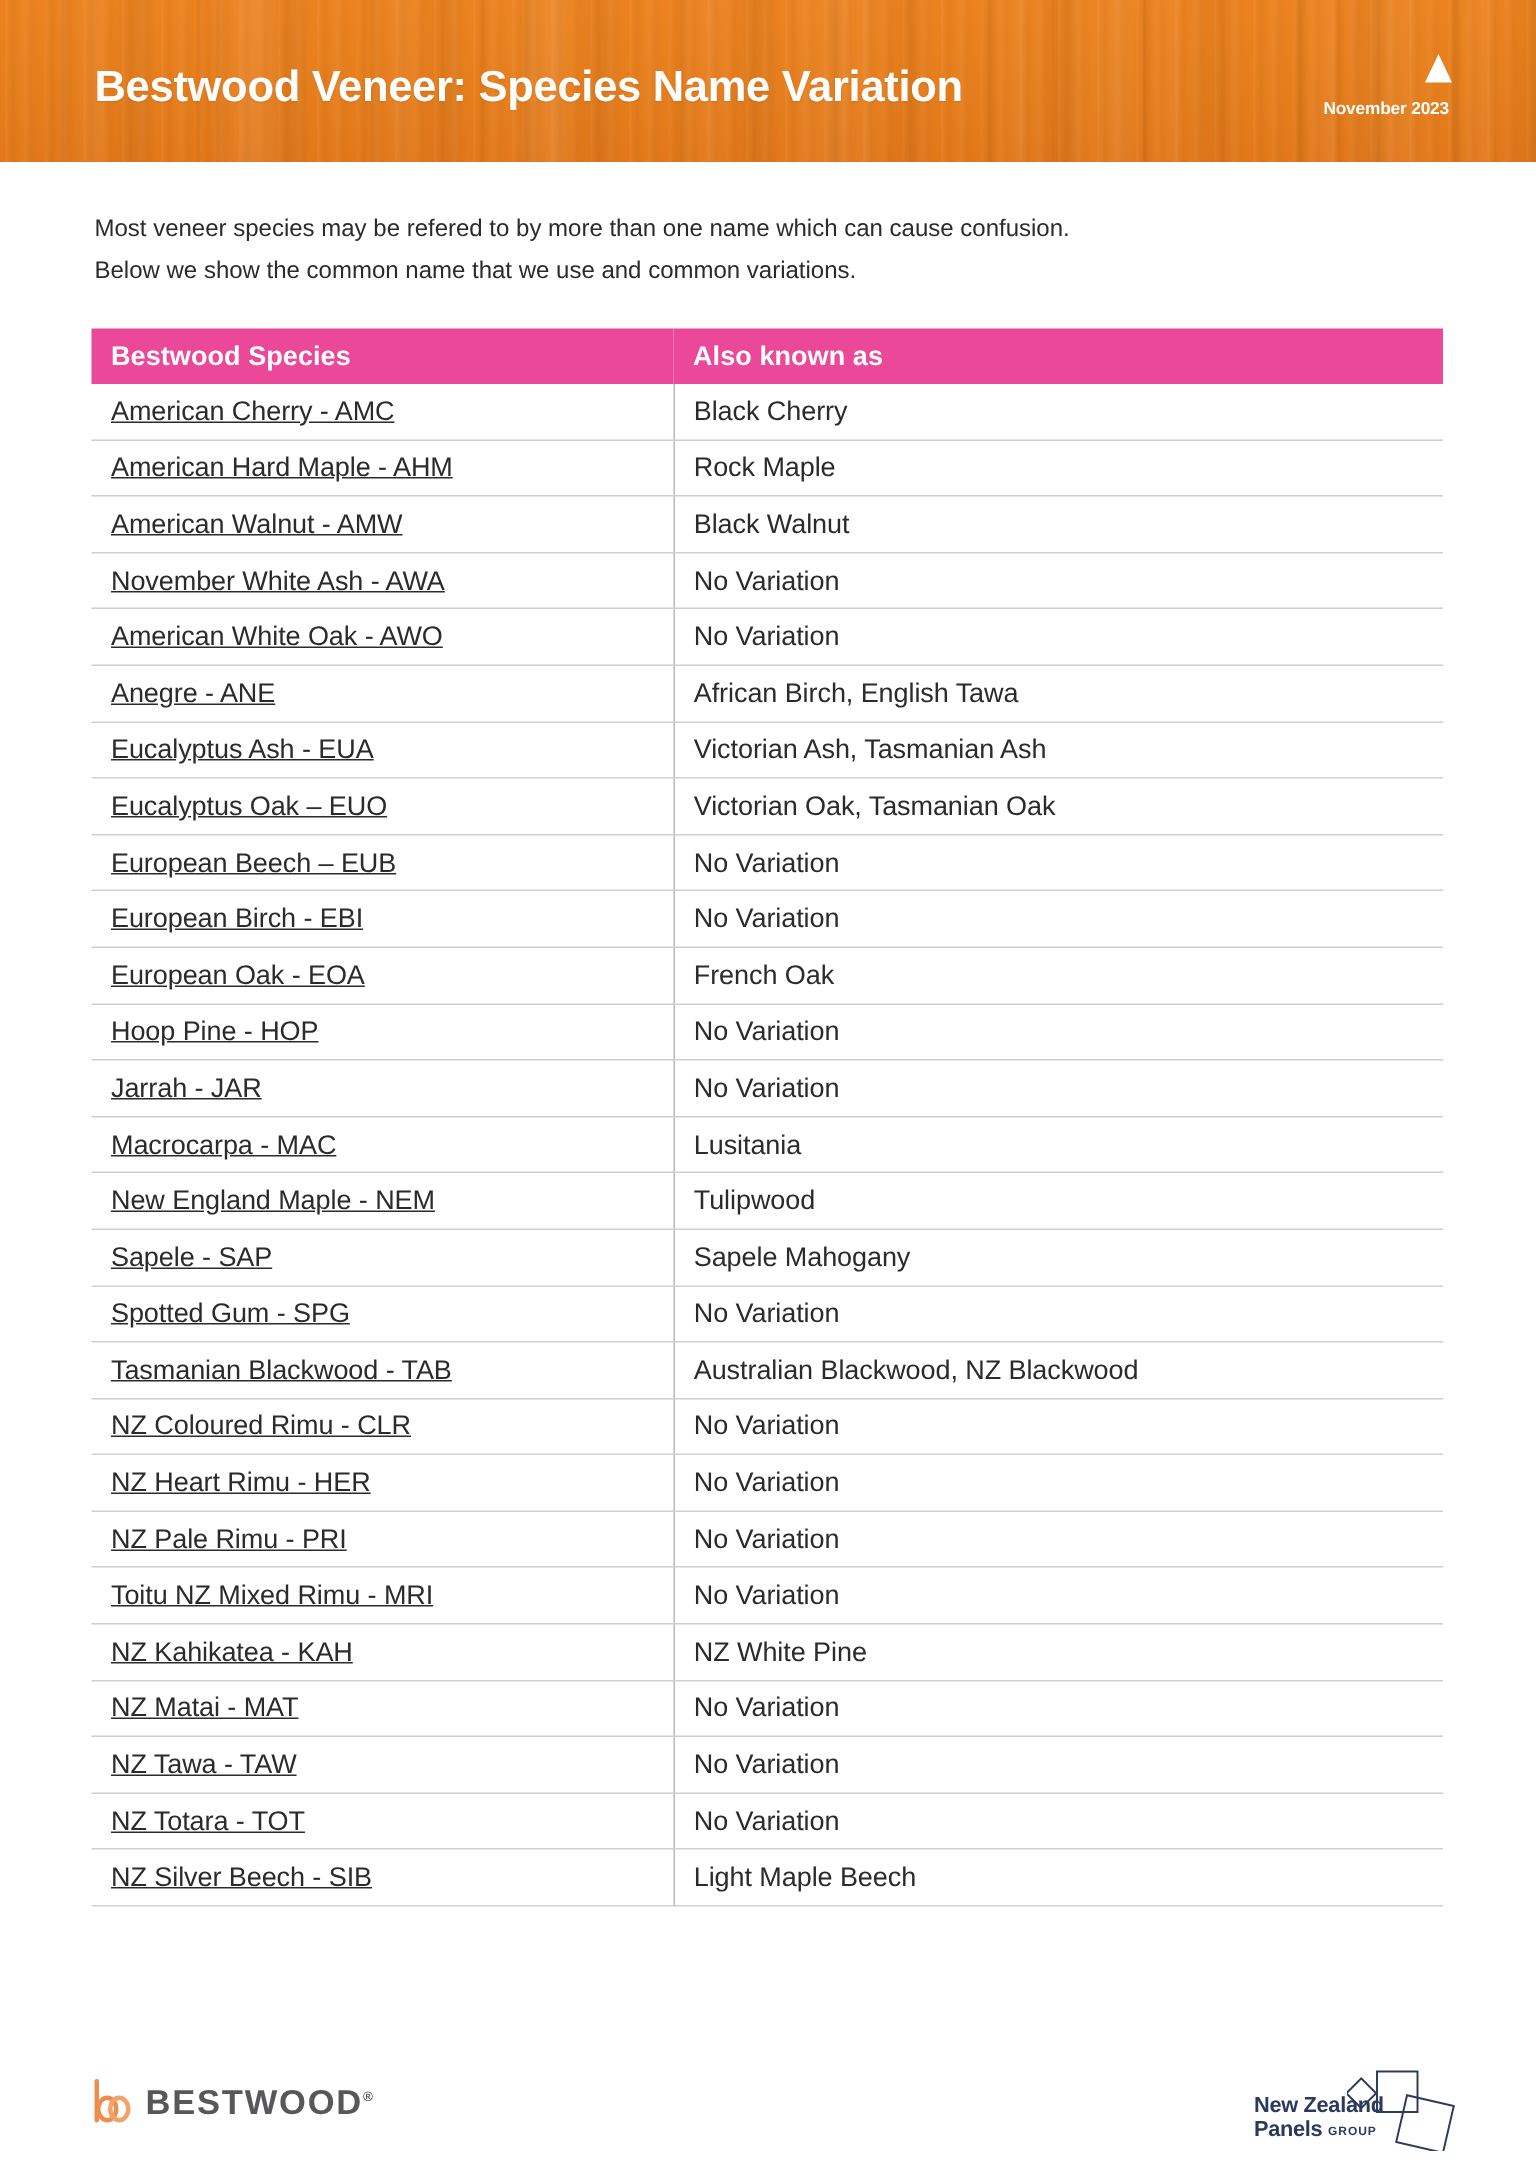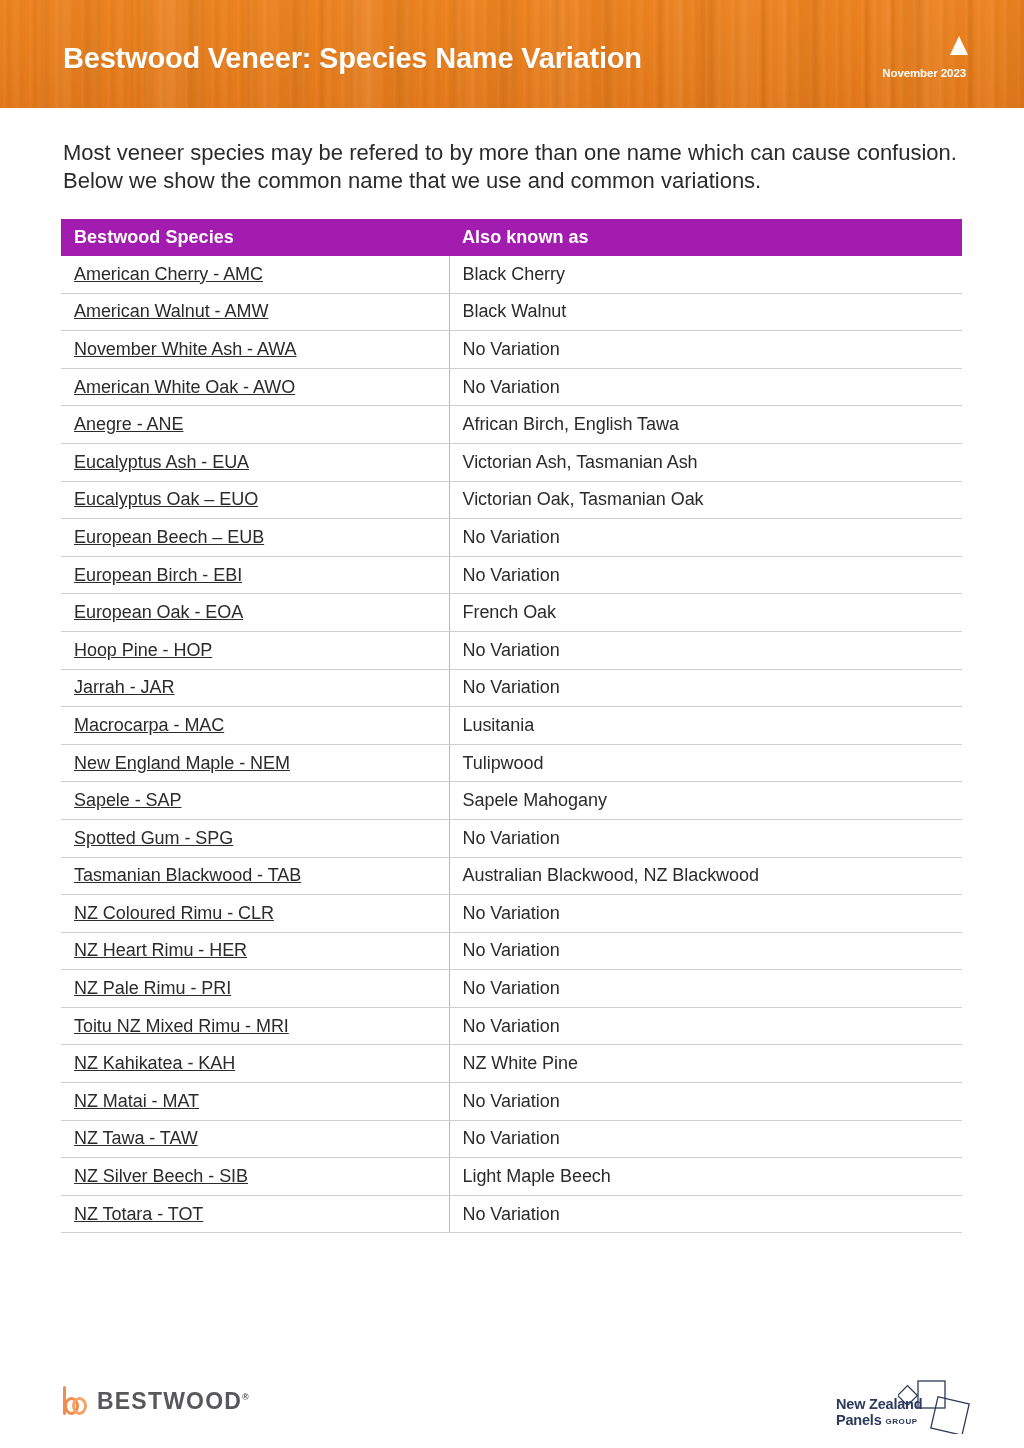--- a/index.html
+++ b/index.html
@@ -91,41 +91,41 @@
     letter-spacing: -0.1px;
     white-space: nowrap;
   }
 
   
   .intro {
     position: absolute;
     left: 63px;
     top: 139px;
     width: 910px;
-    font-size: 22px;
+    font-size: 16px;
     line-height: 28px;
     color: #2b2b2b;
     font-weight: 400;
   }
   .intro div { white-space: nowrap; }
 
   
   .table {
     position: absolute;
     left: 61px;
     top: 219px;
     width: 901px;
     border-collapse: collapse;
     table-layout: fixed;
   }
   .table col.c1 { width: 388px; }
   .table col.c2 { width: 513px; }
 
   .table thead th {
-    background: #a21caf;
+    background: #ec4899;
     color: #ffffff;
     font-size: 18px;
     font-weight: 700;
     text-align: left;
     height: 37px;
     padding: 0 0 0 13px;
     vertical-align: middle;
     letter-spacing: 0.05px;
   }
   .table tbody td {
@@ -265,20 +265,24 @@
       <th>Bestwood Species</th>
       <th>Also known as</th>
     </tr>
   </thead>
   <tbody id="table-body">
       <tr>
         <td class="col-species">American Cherry - AMC</td>
         <td class="col-aka">Black Cherry</td>
       </tr>
       <tr>
+        <td class="col-species">American Hard Maple - AHM</td>
+        <td class="col-aka">Rock Maple</td>
+      </tr>
+      <tr>
         <td class="col-species">American Walnut - AMW</td>
         <td class="col-aka">Black Walnut</td>
       </tr>
       <tr>
         <td class="col-species">November White Ash - AWA</td>
         <td class="col-aka">No Variation</td>
       </tr>
       <tr>
         <td class="col-species">American White Oak - AWO</td>
         <td class="col-aka">No Variation</td>
@@ -357,26 +361,26 @@
       </tr>
       <tr>
         <td class="col-species">NZ Matai - MAT</td>
         <td class="col-aka">No Variation</td>
       </tr>
       <tr>
         <td class="col-species">NZ Tawa - TAW</td>
         <td class="col-aka">No Variation</td>
       </tr>
       <tr>
+        <td class="col-species">NZ Totara - TOT</td>
+        <td class="col-aka">No Variation</td>
+      </tr>
+      <tr>
         <td class="col-species">NZ Silver Beech - SIB</td>
         <td class="col-aka">Light Maple Beech</td>
-      </tr>
-      <tr>
-        <td class="col-species">NZ Totara - TOT</td>
-        <td class="col-aka">No Variation</td>
       </tr>
     </tbody>
 </table>
 
 <div class="footer">
 
   <div class="bestwood-logo">
     <div class="bw-mark">
       <div class="stem"></div>
       <div class="bowl-a"></div>

